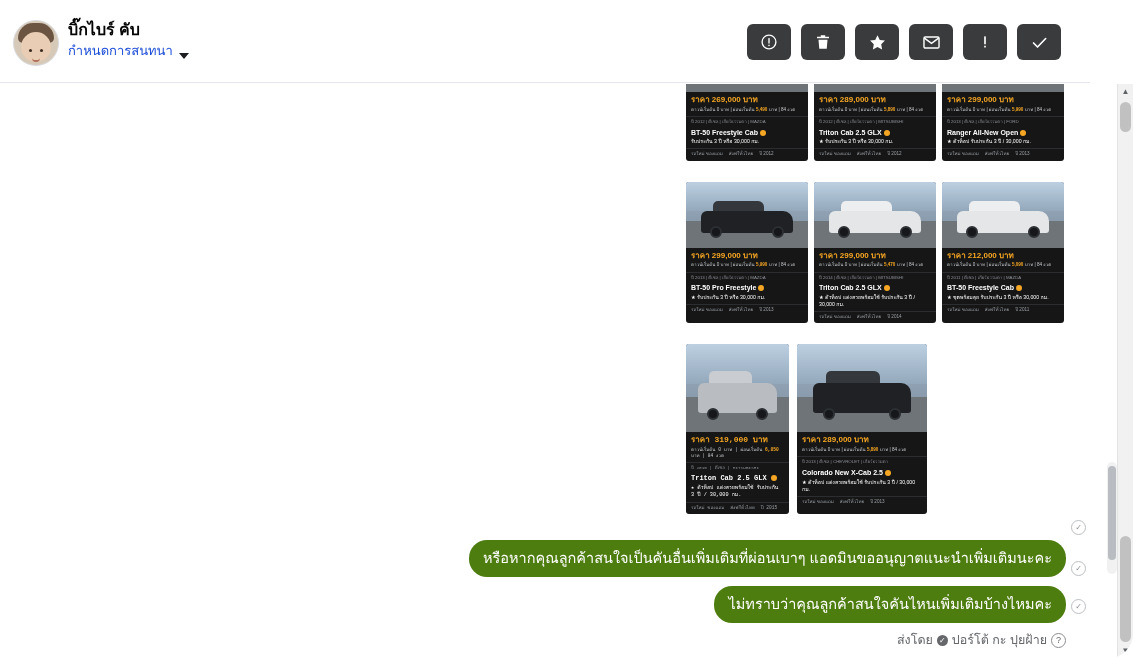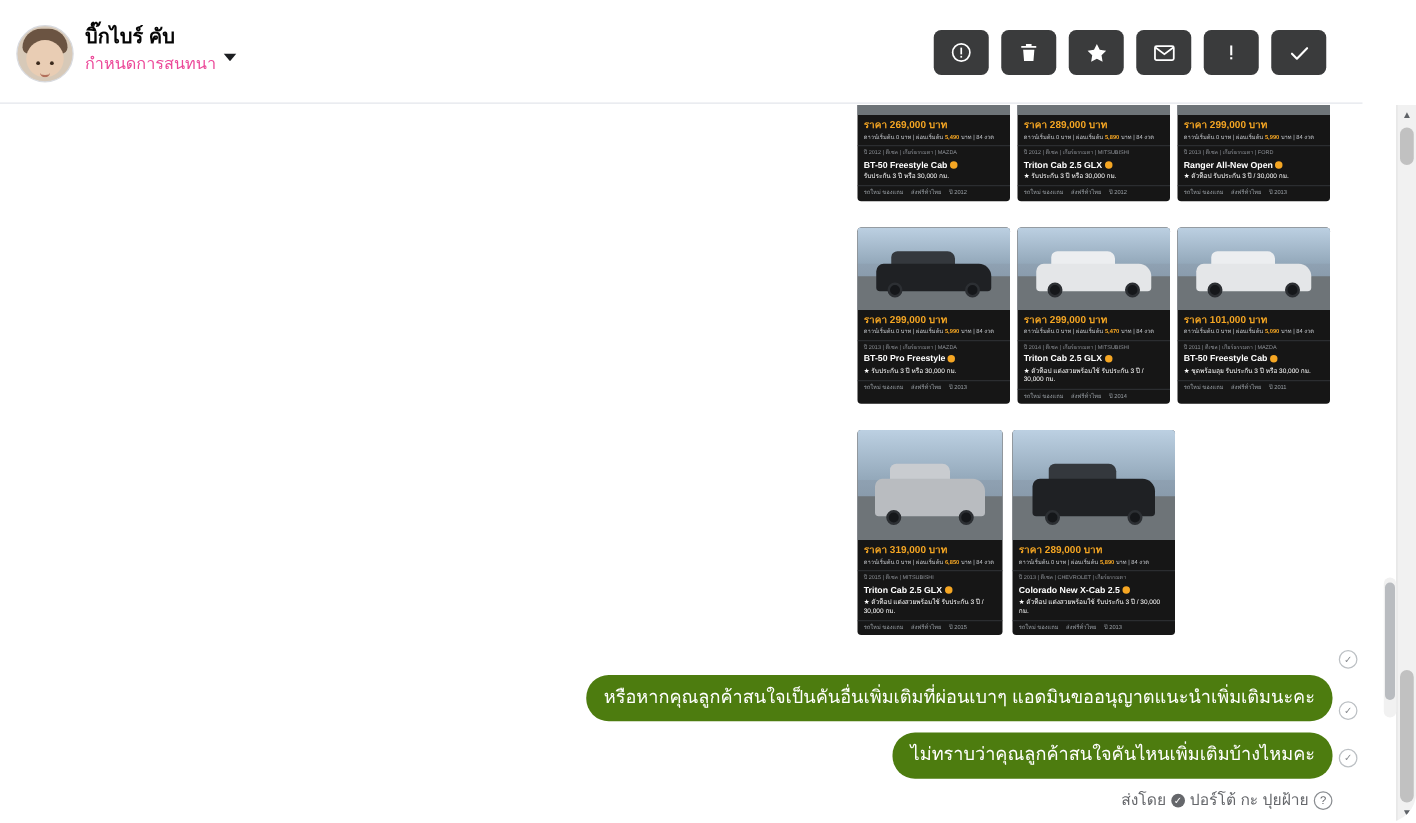--- a/index.html
+++ b/index.html
@@ -75,24 +75,24 @@
   }
   .conv-name {
     font-size: 16px;
     font-weight: bold;
     color: #050505;
     line-height: 20px;
   }
   .conv-sub {
     margin-top: 3px;
     font-size: 13px;
-    color: #ec4899;
+    color: #1d4ed8;
     line-height: 16px;
     display: flex;
-    align-items: flex-start;
+    align-items: flex-end;
     gap: 6px;
   }
   .caret-down {
     display: inline-block;
     width: 0; height: 0;
     border-left: 5px solid transparent;
     border-right: 5px solid transparent;
     border-top: 6px solid #1c1e21;
   }
 
@@ -545,21 +545,21 @@
 
         <div class="card white">
           <div class="photo">
             <div class="sky"></div>
             <div class="ground"></div>
             <div class="cabin"></div>
             <div class="body"></div>
             <div class="wheel l"></div>
             <div class="wheel r"></div>
           </div>
-          <div class="price">ราคา 101,000 บาท</div>
+          <div class="price">ราคา 212,000 บาท</div>
           <div class="terms">
             <span>ดาวน์เริ่มต้น 0 บาท | ผ่อนเริ่มต้น</span>
             <b>5,090</b>
             <span>บาท | 84 งวด</span>
           </div>
           <div class="specs">ปี 2011 | ดีเซล | เกียร์ธรรมดา | MAZDA</div>
           <div class="model">
             <span>BT-50 Freestyle Cab</span>
             <span class="seal"></span>
           </div>
@@ -567,21 +567,21 @@
           <div class="foot">
             <span>รถใหม่ ของแถม</span>
             <span>ส่งฟรีทั่วไทย</span>
             <span>ปี 2011</span>
           </div>
         </div>
       </div>
 
       <div class="card-row" style="margin-top:10px; gap:8px;">
 
-        <div class="card silver" style="width:116px;">
+        <div class="card silver" style="width:103px;font-family:Liberation Mono, monospace;">
           <div class="photo" style="height:88px;">
             <div class="sky"></div>
             <div class="ground"></div>
             <div class="cabin"></div>
             <div class="body"></div>
             <div class="wheel l"></div>
             <div class="wheel r"></div>
           </div>
           <div class="price">ราคา 319,000 บาท</div>
           <div class="terms">

